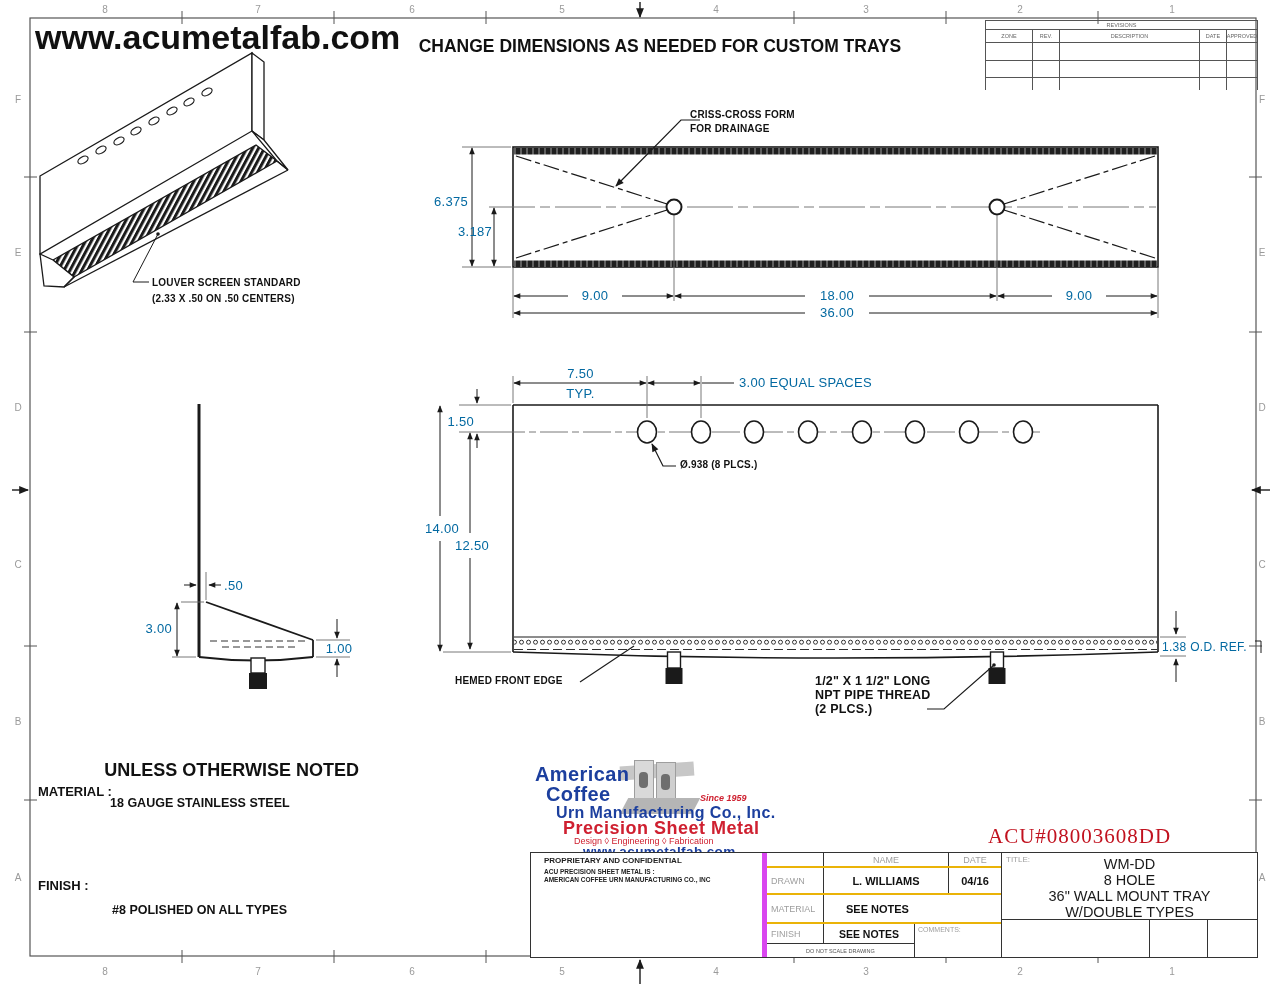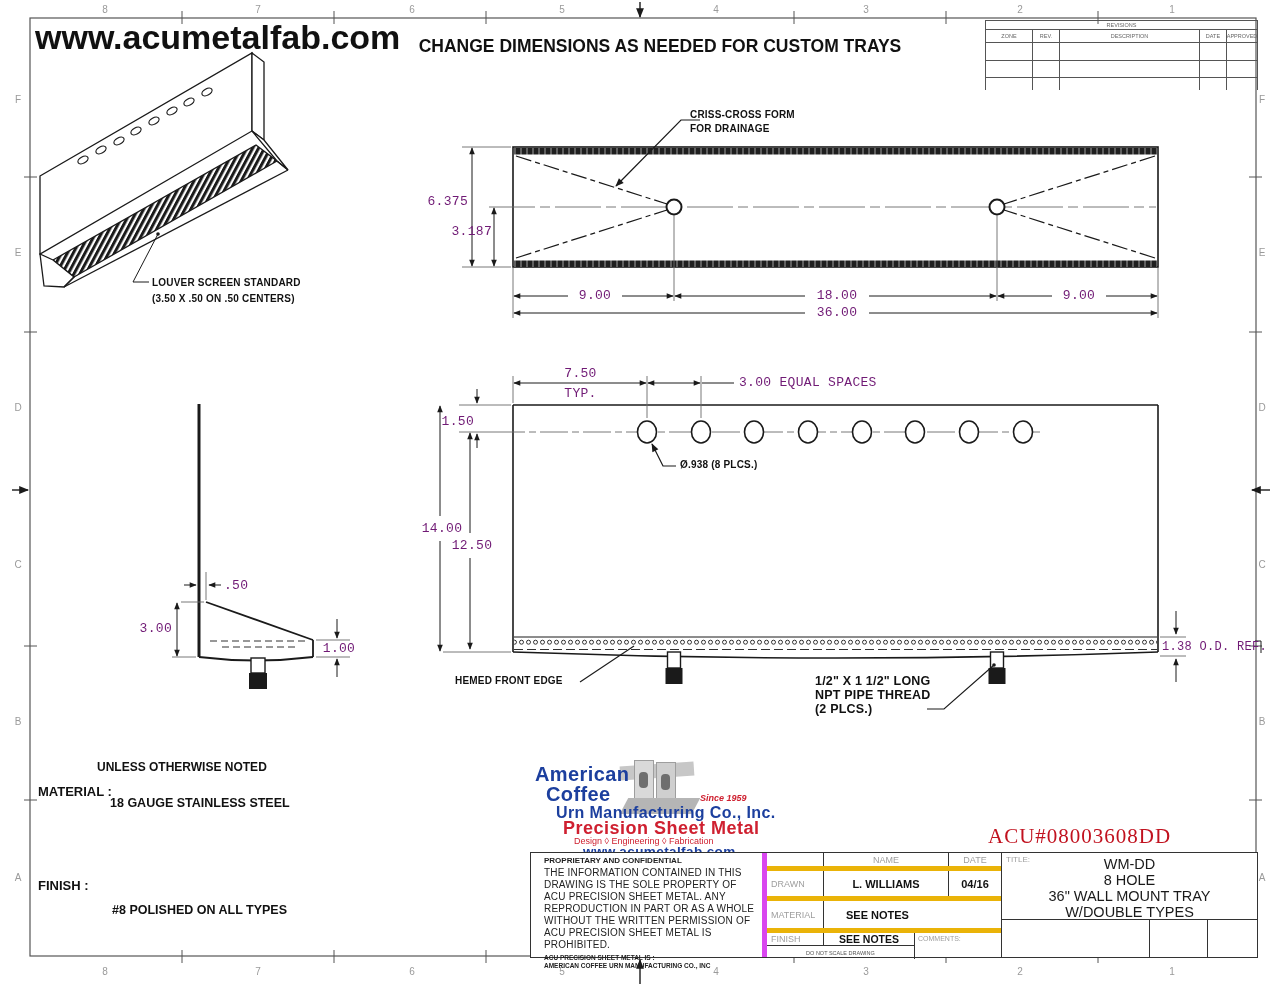--- a/index.html
+++ b/index.html
@@ -1,40 +1,40 @@
 <!DOCTYPE html>
 <html><head>
 <meta charset="utf-8">
 <style>
   html,body{margin:0;padding:0;background:#e8e8e8;}
   .sheet{position:relative;width:1280px;height:989px;background:#ffffff;overflow:hidden;
          font-family:"Liberation Sans",sans-serif;color:#1a1a1a;}
   svg{position:absolute;left:0;top:0;}
   .zone{position:absolute;color:#9a9a9a;font-size:10px;text-align:center;width:20px;}
-  .dim{position:absolute;color:#701a75;font-size:13px;white-space:nowrap;letter-spacing:.3px;font-family:Liberation Mono, monospace;}
+  .dim{position:absolute;color:#0369a1;font-size:13px;white-space:nowrap;letter-spacing:.3px;}
   .dimbox{background:#fff;padding:0 2px;text-align:center;}
   .callout{position:absolute;color:#111;font-weight:bold;font-size:10px;white-space:nowrap;letter-spacing:.2px;}
   .sitetitle{position:absolute;left:35px;top:18px;font-size:34px;font-weight:bold;letter-spacing:0;color:#111;}
   .banner{position:absolute;left:400px;top:36px;width:520px;text-align:center;font-size:17.5px;font-weight:bold;color:#111;}
   .note{position:absolute;font-weight:bold;color:#111;}
   
   .rev{position:absolute;left:985px;top:20px;width:271px;border:1px solid #555;border-bottom:none;font-size:5.5px;color:#666;}
   .rev .r{display:flex;border-bottom:1px solid #555;}
   .rev .c{border-right:1px solid #555;display:flex;align-items:center;justify-content:center;overflow:hidden;}
   .rev .c:last-child{border-right:none;}
   .rev .t{height:8px;justify-content:center;display:flex;align-items:center;}
   
   .tb{position:absolute;left:530px;top:852px;width:726px;height:104px;border:1px solid #333;display:flex;font-size:9px;background:#fff;}
   .tb .lbl{color:#9e9e9e;}
   .tb-left{width:228px;border-right:5px solid #d946ef;padding:3px 5px;box-sizing:border-box;margin-left:8px;}
   .tb-left h4{margin:0;font-size:8px;color:#222;}
   .tb-left p{margin:2px 0 0 0;font-size:10px;line-height:12px;color:#222;letter-spacing:.2px;}
   .tb-left .fn{font-size:6.5px;font-weight:bold;color:#222;line-height:8px;margin-top:3px;}
   .tb-mid{width:235px;border-right:1px solid #333;display:flex;flex-direction:column;box-sizing:border-box;}
-  .tb-mid .row{display:flex;border-bottom:5px solid #eab308;flex:0 0 auto;}
+  .tb-mid .row{display:flex;border-bottom:2px solid #eab308;flex:0 0 auto;}
   .tb-mid .cell{border-right:1px solid #333;display:flex;align-items:center;justify-content:center;box-sizing:border-box;overflow:hidden;}
   .tb-right{flex:1;display:flex;flex-direction:column;box-sizing:border-box;}
   .bold{font-weight:bold;color:#111;}
   
   .logo-blue{color:#1c3f9e;font-weight:bold;position:absolute;letter-spacing:.4px;}
   .logo-red{color:#cf2030;font-weight:bold;position:absolute;}
   .machine{position:absolute;left:612px;top:758px;width:96px;height:60px;}
   .machine div{position:absolute;}
   .acu-red{position:absolute;left:988px;top:824px;font-family:"Liberation Serif",serif;
            font-size:21px;color:#c1121f;letter-spacing:1px;}
@@ -293,21 +293,21 @@
     <div class="r" style="height:12px;border-bottom:none">
       <div class="c" style="width:46px"></div>
         <div class="c" style="width:26px"></div>
       <div class="c" style="width:139px"></div>
         <div class="c" style="width:26px"></div>
         <div class="c" style="flex:1"></div>
     </div>
   </div>
 
   <div class="callout" style="left:152px;top:277px">LOUVER SCREEN STANDARD</div>
-  <div class="callout" style="left:152px;top:293px">(3.50 X .50 ON .50 CENTERS)</div>
+  <div class="callout" style="left:152px;top:293px">(2.33 X .50 ON .50 CENTERS)</div>
 
   <div class="callout" style="left:690px;top:109px">CRISS-CROSS FORM</div>
   <div class="callout" style="left:690px;top:123px">FOR DRAINAGE</div>
 
   <div class="dim" style="left:424px;top:194px;width:44px;text-align:right">6.375</div>
   <div class="dim" style="left:448px;top:224px;width:44px;text-align:right">3.187</div>
   <div class="dim dimbox" style="left:568px;top:288px;width:50px">9.00</div>
   <div class="dim dimbox" style="left:805px;top:288px;width:60px">18.00</div>
   <div class="dim dimbox" style="left:1052px;top:288px;width:50px">9.00</div>
   <div class="dim dimbox" style="left:805px;top:305px;width:60px">36.00</div>
@@ -322,21 +322,21 @@
   <div class="dim" style="left:1162px;top:640px;font-size:12px">1.38 O.D. REF.</div>
   <div class="callout" style="left:455px;top:675px">HEMED FRONT EDGE</div>
   <div class="callout" style="left:815px;top:674px;font-size:12.5px">1/2" X 1 1/2" LONG</div>
   <div class="callout" style="left:815px;top:688px;font-size:12.5px">NPT PIPE THREAD</div>
   <div class="callout" style="left:815px;top:702px;font-size:12.5px">(2 PLCS.)</div>
 
   <div class="dim" style="left:224px;top:578px">.50</div>
   <div class="dim" style="left:136px;top:621px;width:36px;text-align:right">3.00</div>
   <div class="dim dimbox" style="left:317px;top:641px;width:40px">1.00</div>
 
-  <div class="note" style="left:97px;top:760px;width:262px;text-align:left;font-size:12px">UNLESS OTHERWISE NOTED</div>
+  <div class="note" style="left:97px;top:760px;width:262px;text-align:right;font-size:18px">UNLESS OTHERWISE NOTED</div>
   <div class="note" style="left:38px;top:784px;font-size:13px">MATERIAL :</div>
   <div class="note" style="left:110px;top:796px;font-size:12.5px">18 GAUGE STAINLESS STEEL</div>
   <div class="note" style="left:38px;top:878px;font-size:13px">FINISH :</div>
   <div class="note" style="left:112px;top:903px;font-size:12.5px">#8 POLISHED ON ALL TYPES</div>
 
   <div class="machine">
     <div style="left:8px;top:6px;width:74px;height:14px;background:#c7c7c7;transform:rotate(-4deg)"></div>
     <div style="left:22px;top:2px;width:18px;height:38px;background:#d9d9d9;border:1px solid #9e9e9e"></div>
     <div style="left:44px;top:4px;width:18px;height:40px;background:#cfcfcf;border:1px solid #9e9e9e"></div>
     <div style="left:27px;top:14px;width:9px;height:16px;background:#6e6e6e;border-radius:4px"></div>
@@ -349,21 +349,20 @@
   <div class="logo-red" style="left:700px;top:793px;font-size:9px;font-style:italic">Since 1959</div>
   <div class="logo-red" style="left:563px;top:818px;font-size:18px;letter-spacing:.5px">Precision Sheet Metal</div>
   <div class="logo-red" style="left:574px;top:836px;font-size:9px;font-weight:normal">Design   ◊   Engineering   ◊   Fabrication</div>
   <div class="logo-blue" style="left:583px;top:844px;font-size:13.5px">www.acumetalfab.com</div>
 
   <div class="acu-red">ACU#08003608DD</div>
 
   <div class="tb">
     <div class="tb-left">
       <h4>PROPRIETARY AND CONFIDENTIAL</h4>
-      <p>THE INFORMATION CONTAINED IN THIS DRAWING IS THE SOLE PROPERTY OF ACU PRECISION SHEET METAL.  ANY REPRODUCTION IN PART OR AS A WHOLE WITHOUT THE WRITTEN PERMISSION OF ACU PRECISION SHEET METAL IS PROHIBITED.</p>
       <div class="fn">ACU PRECISION SHEET METAL IS :</div>
       <div class="fn" style="margin-top:0">AMERICAN COFFEE URN MANUFACTURING CO., INC</div>
     </div>
     <div class="tb-mid">
       <div class="row" style="height:13px">
         <div class="cell" style="width:57px"></div>
         <div class="cell lbl" style="width:125px">NAME</div>
         <div class="cell lbl" style="flex:1;border-right:none">DATE</div>
       </div>
       <div class="row" style="height:25px">

